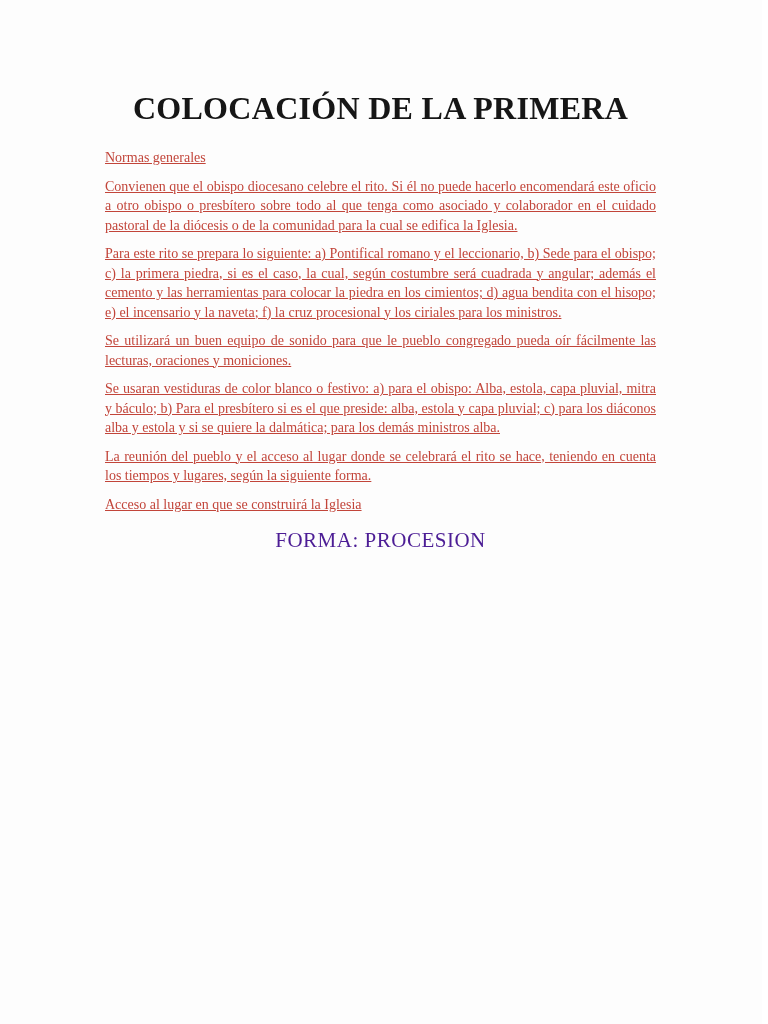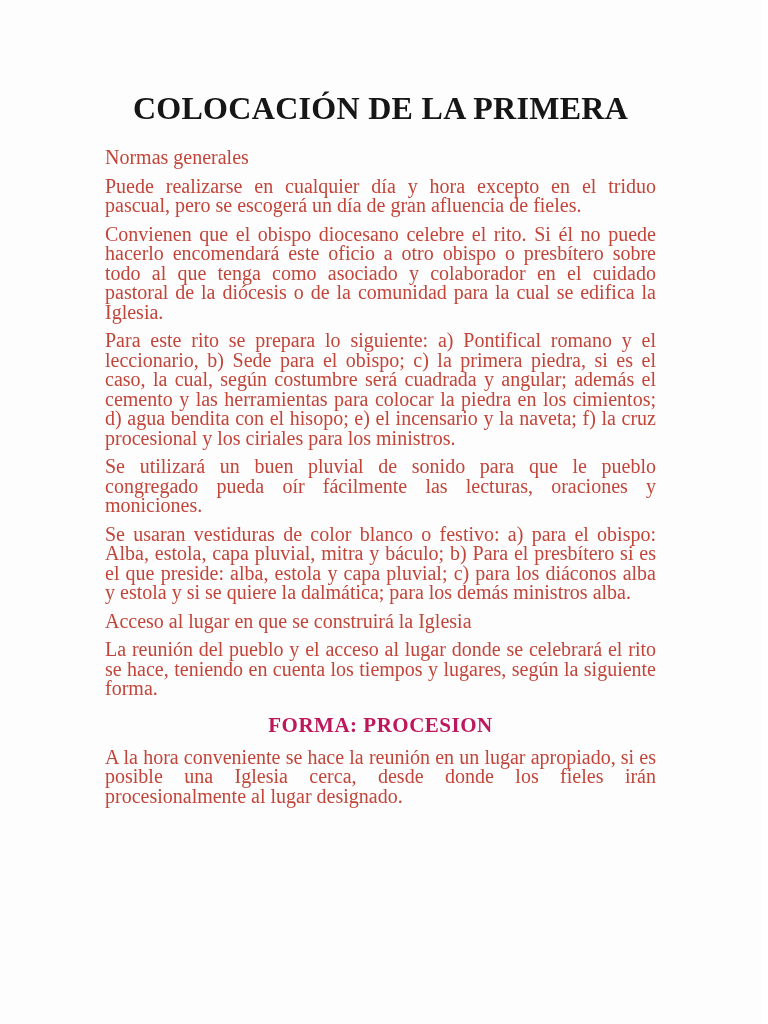--- a/index.html
+++ b/index.html
@@ -23,50 +23,49 @@
     color: #161616;
     font-size: 32px;
     line-height: 36px;
     font-weight: bold;
     letter-spacing: 0.3px;
   }
   .doc-title span { display: block; }
   .para {
     margin: 0 0 9px 0;
     color: #c2453a;
-    font-size: 20px;
+    font-size: 14px;
     line-height: 19.5px;
     text-align: justify;
     text-justify: inter-word;
+    text-decoration: underline;
   }
   .section-heading {
     margin: 14px 0 11px 0;
     text-align: center;
-    color: #be185d;
+    color: #4c1d95;
     font-size: 21px;
     line-height: 24px;
-    font-weight: bold;
+    font-weight: normal;
     letter-spacing: 0.5px;
   }
 </style>
 </head>
 <body>
 
 <div class="page">
 
   <h1 class="doc-title">
     <span>COLOCACIÓN DE LA PRIMERA</span>
   </h1>
 
   <p class="para">Normas generales</p>
-  <p class="para">Puede realizarse en cualquier día y hora excepto en el triduo pascual, pero se escogerá un día de gran afluencia de fieles.</p>
   <p class="para">Convienen que el obispo diocesano celebre el rito. Si él no puede hacerlo encomendará este oficio a otro obispo o presbítero sobre todo al que tenga como asociado y colaborador en el cuidado pastoral de la diócesis o de la comunidad para la cual se edifica la Iglesia.</p>
   <p class="para">Para este rito se prepara lo siguiente: a) Pontifical romano y el leccionario, b) Sede para el obispo; c) la primera piedra, si es el caso, la cual, según costumbre será cuadrada y angular; además el cemento y las herramientas para colocar la piedra en los cimientos; d) agua bendita con el hisopo; e) el incensario y la naveta; f) la cruz procesional y los ciriales para los ministros.</p>
-  <p class="para">Se utilizará un buen pluvial de sonido para que le pueblo congregado pueda oír fácilmente las lecturas, oraciones y moniciones.</p>
+  <p class="para">Se utilizará un buen equipo de sonido para que le pueblo congregado pueda oír fácilmente las lecturas, oraciones y moniciones.</p>
   <p class="para">Se usaran vestiduras de color blanco o festivo: a) para el obispo: Alba, estola, capa pluvial, mitra y báculo; b) Para el presbítero si es el que preside: alba, estola y capa pluvial; c) para los diáconos alba y estola y si se quiere la dalmática; para los demás ministros alba.</p>
+  <p class="para">La reunión del pueblo y el acceso al lugar donde se celebrará el rito se hace, teniendo en cuenta los tiempos y lugares, según la siguiente forma.</p>
   <p class="para">Acceso al lugar en que se construirá la Iglesia</p>
-  <p class="para">La reunión del pueblo y el acceso al lugar donde se celebrará el rito se hace, teniendo en cuenta los tiempos y lugares, según la siguiente forma.</p>
 
   <h2 class="section-heading">FORMA: PROCESION</h2>
 
-  <p class="para">A la hora conveniente se hace la reunión en un lugar apropiado, si es posible una Iglesia cerca, desde donde los fieles irán procesionalmente al lugar designado.</p>
 
 </div>
 
 </body></html>

